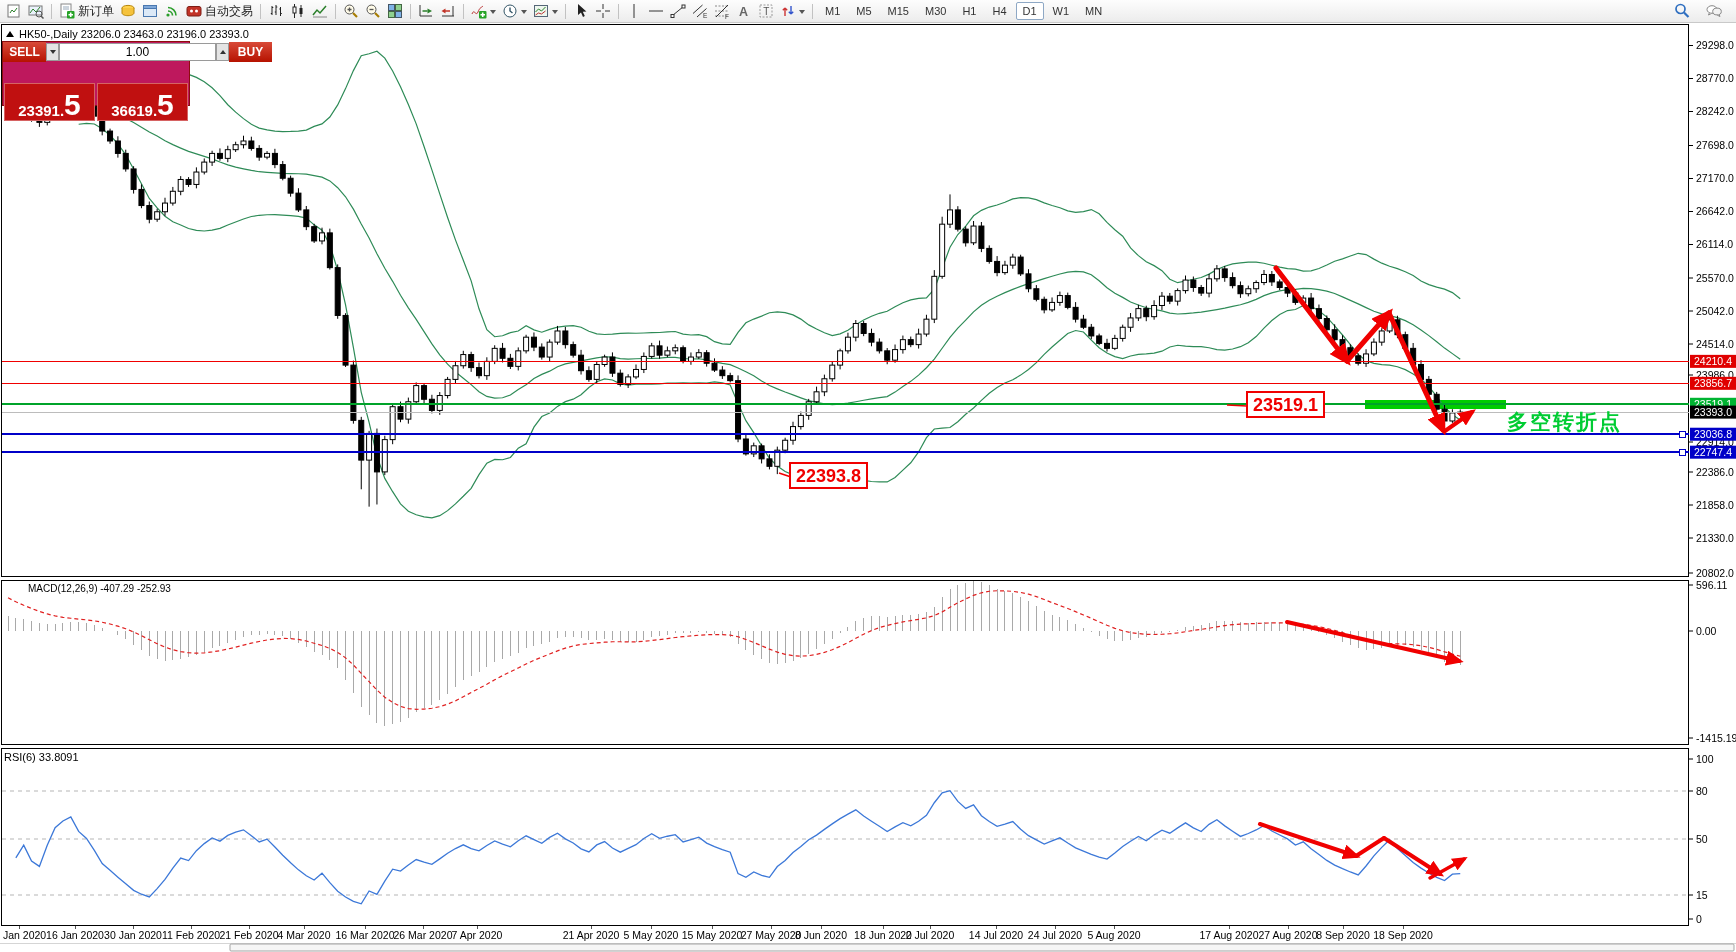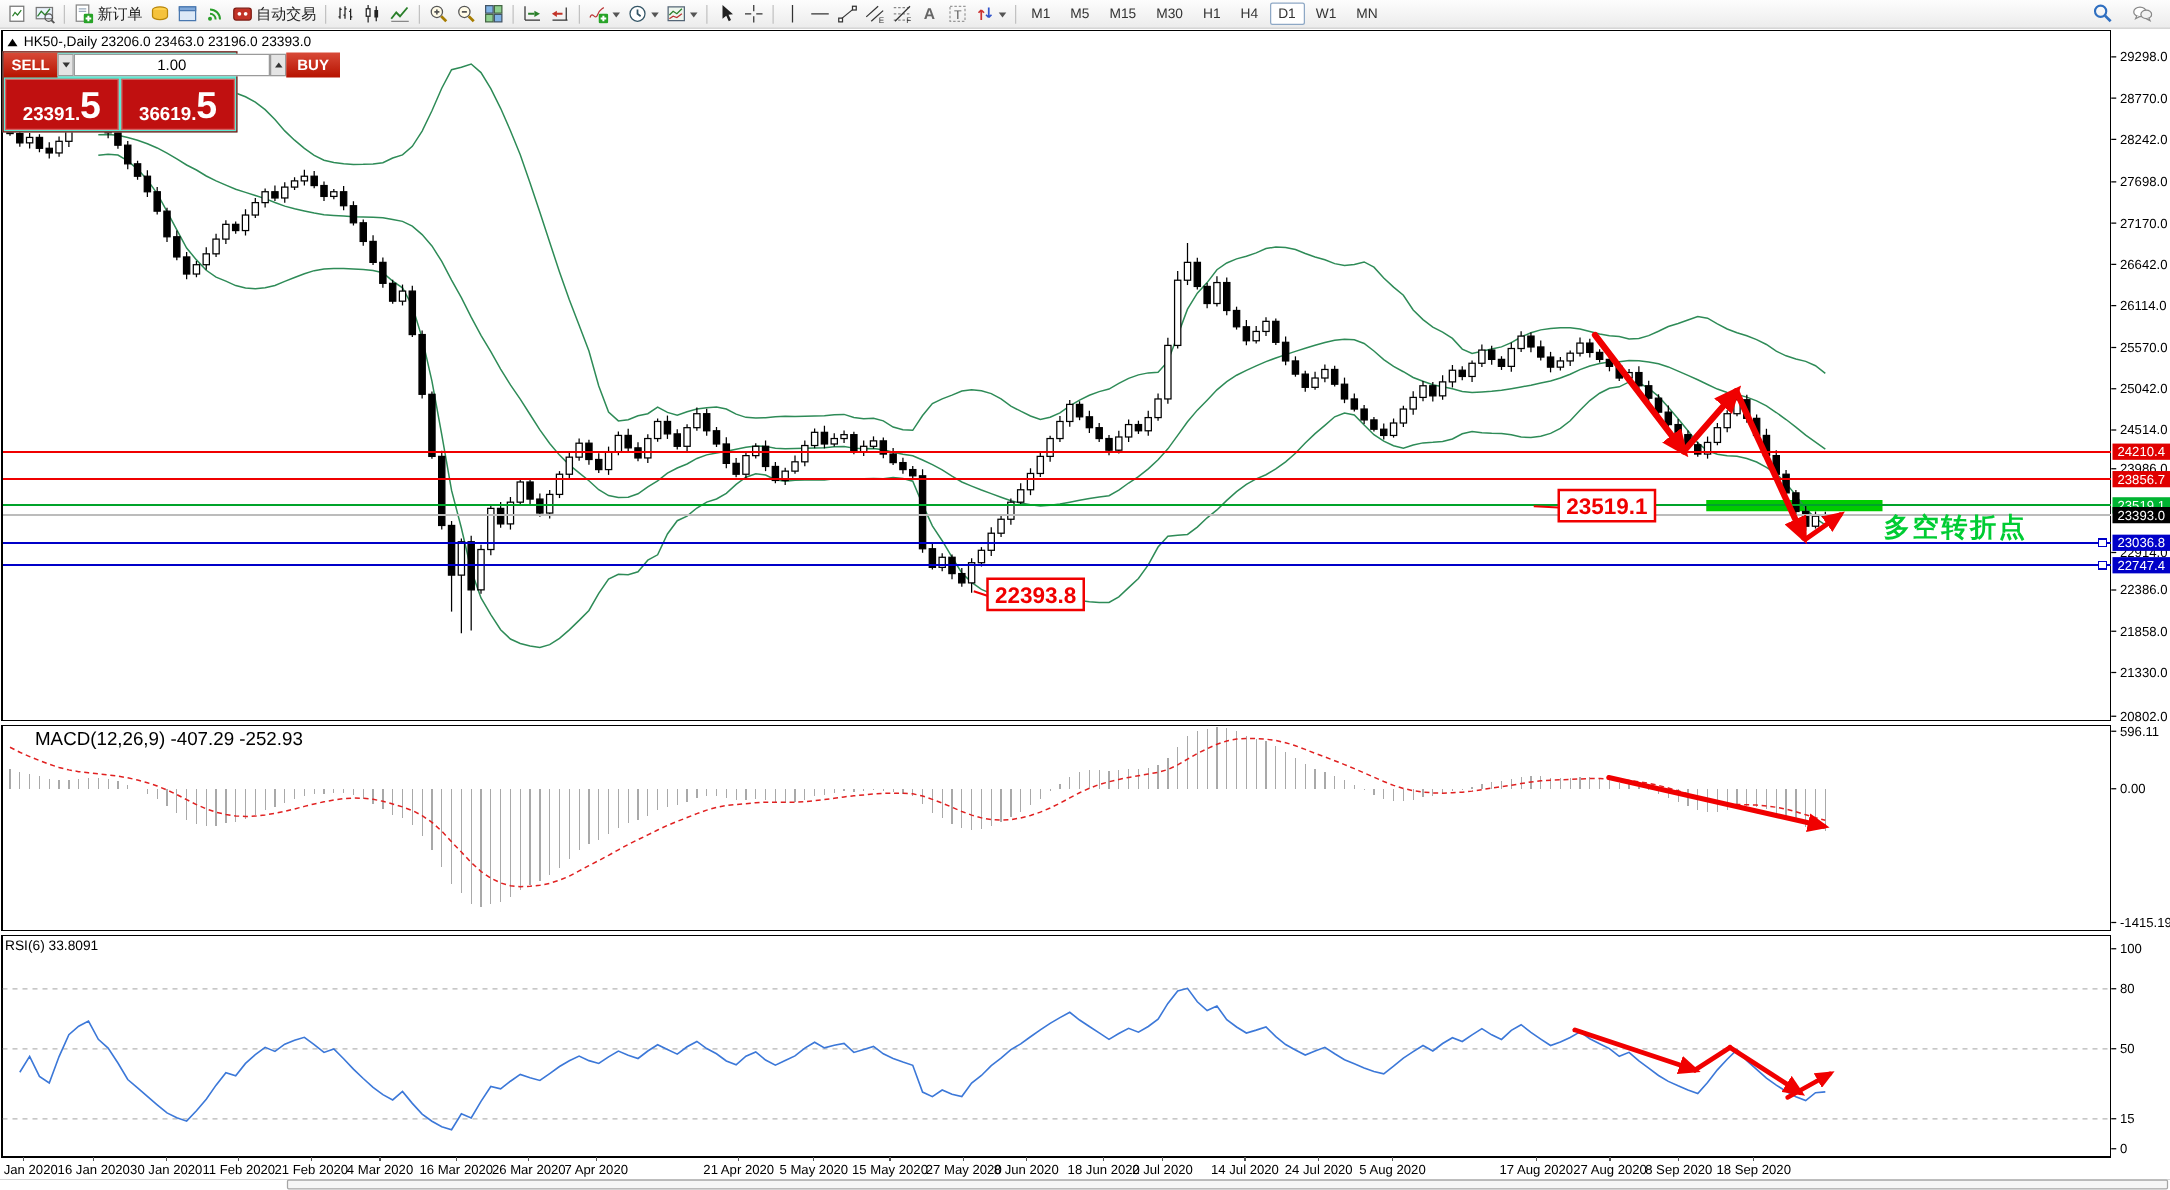--- a/index.html
+++ b/index.html
@@ -13,38 +13,38 @@
   .tbtn .lbl{font-size:12px;color:#222;margin-left:3px;white-space:nowrap;}
   .sep{width:1px;height:15px;background:#c2c2c2;margin:0 4px;flex:0 0 1px;}
   .caret{width:0;height:0;border:3px solid transparent;border-top:4px solid #555;margin:5px 0 0 3px;}
   .tf{font-size:11px;color:#333;padding:2px 6px;margin:4px 1px;border:1px solid transparent;border-radius:2px;}
   .tf.sel{background:#fff;border-color:#8ea8c5;}
   .right-group{margin-left:auto;display:flex;align-items:center;margin-right:8px;gap:10px;}
   
   #title{position:absolute;left:6px;top:28px;z-index:6;font-size:11px;color:#000;display:flex;align-items:center;gap:5px;}
   .tri-up{width:0;height:0;border:4px solid transparent;border-bottom:6px solid #000;margin-top:-5px;}
   
-  #oc{position:absolute;left:2px;top:41px;width:188px;height:65px;z-index:5;background:#5eead4;
-      border:1px solid #8d0d0d;box-sizing:border-box;display:flex;flex-direction:column;}
+  #oc{position:absolute;left:2px;top:41px;width:188px;height:65px;z-index:5;background:#be185d;
+      border:1px solid #8d0d0d;box-sizing:border-box;display:flex;flex-direction:column;gap:20px;}
   #oc-row1{display:flex;align-items:stretch;height:20px;flex:0 0 20px;}
   .oc-btn{flex:0 0 43px;display:flex;align-items:center;justify-content:center;color:#fff;
       font-size:12px;font-weight:bold;background:linear-gradient(#d84a38,#b61200);}
   .oc-spin{flex:0 0 13px;background:#e4e4e4;border:1px solid #9a9a9a;box-sizing:border-box;
       display:flex;align-items:center;justify-content:center;margin:1px 0;}
   .spin-dn{width:0;height:0;border:3px solid transparent;border-top:4px solid #333;margin-top:3px;}
   .spin-up{width:0;height:0;border:3px solid transparent;border-bottom:4px solid #333;margin-bottom:3px;}
   #oc-amt{flex:1;background:#fff;border:1px solid #9a9a9a;box-sizing:border-box;margin:1px 0;
       font-size:12px;text-align:center;padding:0;font-family:"Liberation Sans",sans-serif;}
   #oc-row2{display:flex;flex:1;gap:2px;padding:1px;justify-content:center;}
   .oc-price{flex:1;display:flex;align-items:baseline;justify-content:center;color:#fff;
       background:#c01010;border:1px solid rgba(255,255,255,.35);padding-top:6px;}
   .oc-price .pp{font-size:15px;font-weight:bold;align-self:center;margin-top:10px;}
   .oc-price .big{font-size:30px;font-weight:bold;line-height:1;}
   
-  #macd-label{position:absolute;left:5px;top:583px;font-size:15px;color:#000;z-index:5;padding-left:23px;}
+  #macd-label{position:absolute;left:5px;top:583px;font-size:10px;color:#000;z-index:5;padding-left:23px;}
   #rsi-label{position:absolute;left:4px;top:751px;font-size:11px;color:#000;z-index:5;}
   #chart-svg{position:absolute;left:0;top:0;z-index:1;font-family:"Liberation Sans",sans-serif;}
 </style>
 </head>
 <body>
 
 <div id="app">
   <div id="toolbar">
       <span class="tbtn">
         <span>

